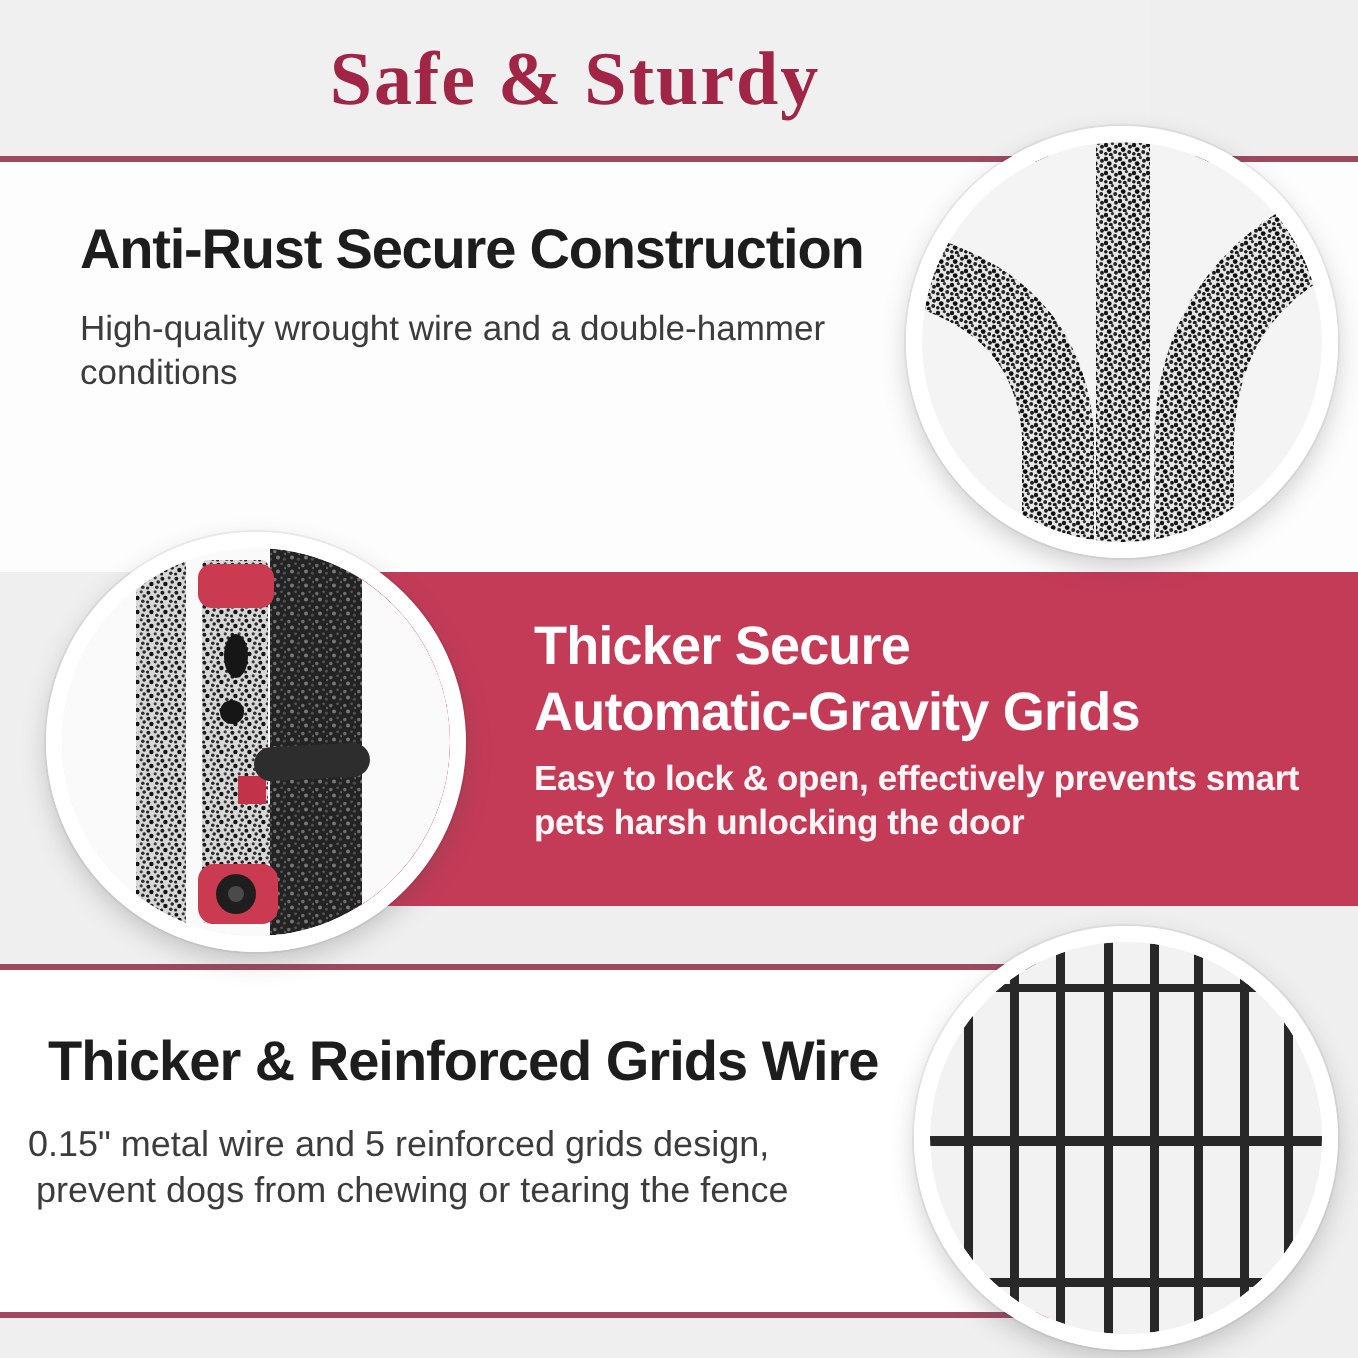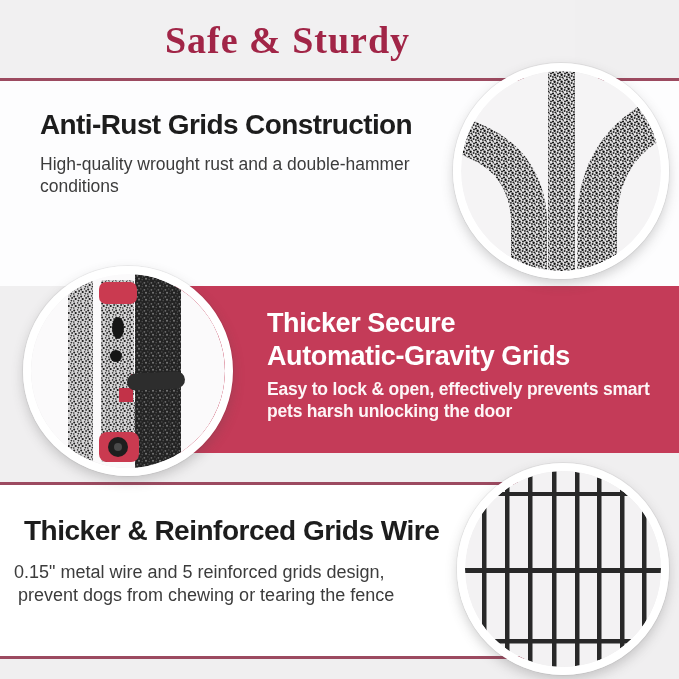--- a/index.html
+++ b/index.html
@@ -50,23 +50,23 @@
 <body>
 
 <div class="canvas">
 
   <div class="top-band">
     <div class="page-title">Safe &amp; Sturdy</div>
   </div>
   <div class="rule-top"></div>
 
   <div class="sec1">
-    <div class="heading">Anti-Rust Grids Construction</div>
+    <div class="heading">Anti-Rust Secure Construction</div>
     <div class="body">
-      <div>High-quality wrought rust and a double-hammer</div>
+      <div>High-quality wrought wire and a double-hammer</div>
       <div>conditions</div>
     </div>
   </div>
 
   <div class="banner">
     <div class="head">
       <div>Thicker Secure</div>
       <div>Automatic-Gravity Grids</div>
     </div>
     <div class="body">

